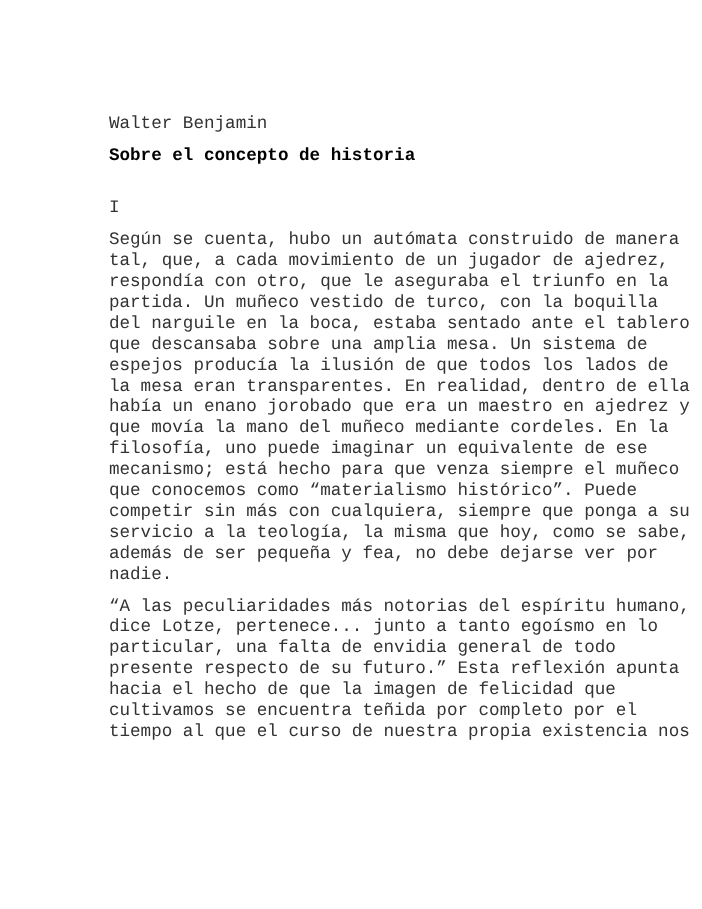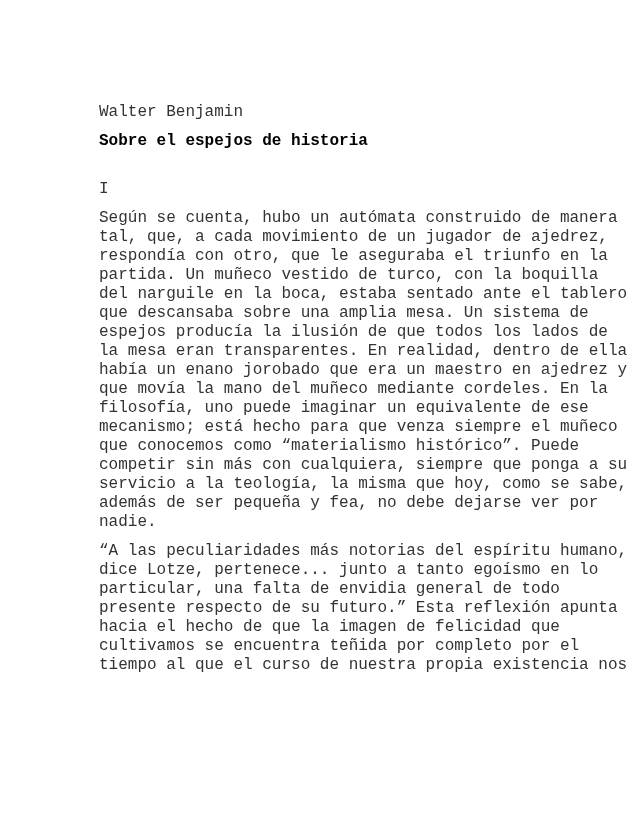--- a/index.html
+++ b/index.html
@@ -42,21 +42,21 @@
     white-space: pre;
   }
 </style>
 </head>
 <body>
 
 <div class="page">
 
   <p class="line author">Walter Benjamin</p>
 
-  <p class="line title">Sobre el espejos de historia</p>
+  <p class="line title">Sobre el concepto de historia</p>
 
   <section>
     <p class="line section-number">I</p>
     <p class="body-text">Según se cuenta, hubo un autómata construido de manera
 tal, que, a cada movimiento de un jugador de ajedrez,
 respondía con otro, que le aseguraba el triunfo en la
 partida. Un muñeco vestido de turco, con la boquilla
 del narguile en la boca, estaba sentado ante el tablero
 que descansaba sobre una amplia mesa. Un sistema de
 espejos producía la ilusión de que todos los lados de

